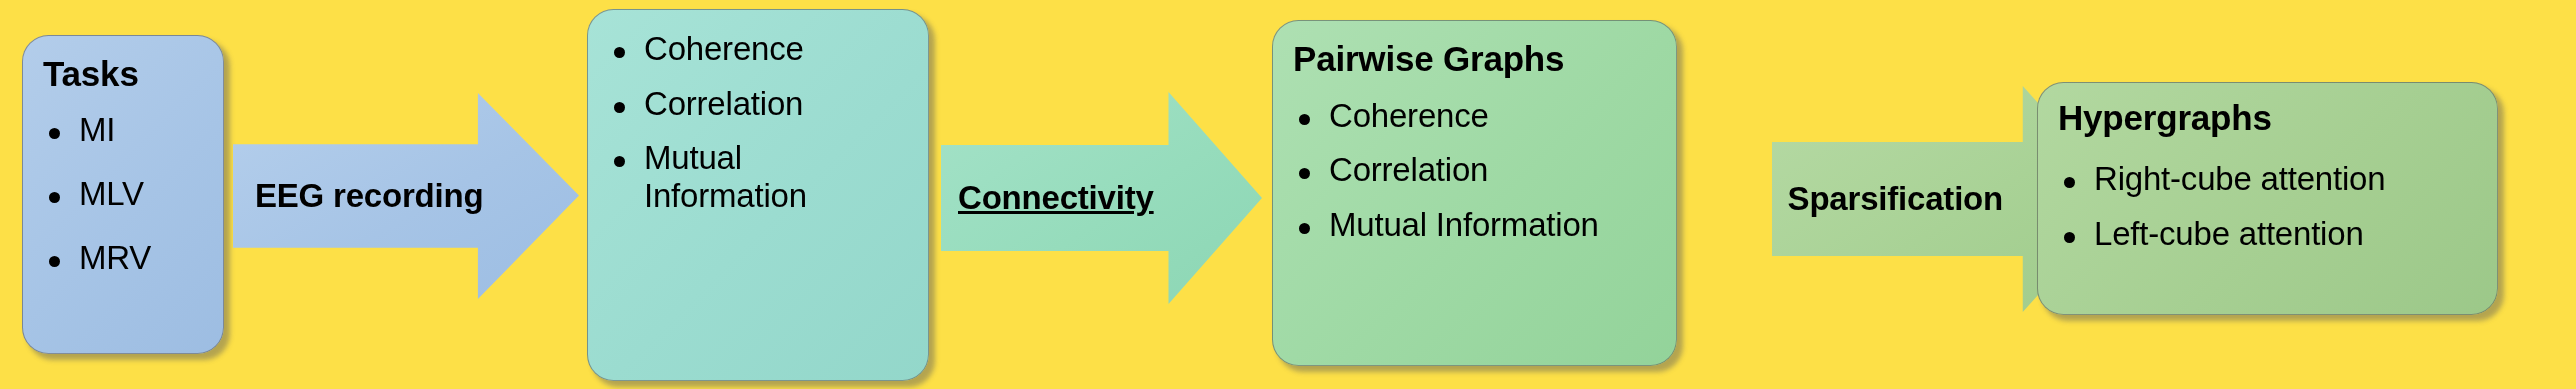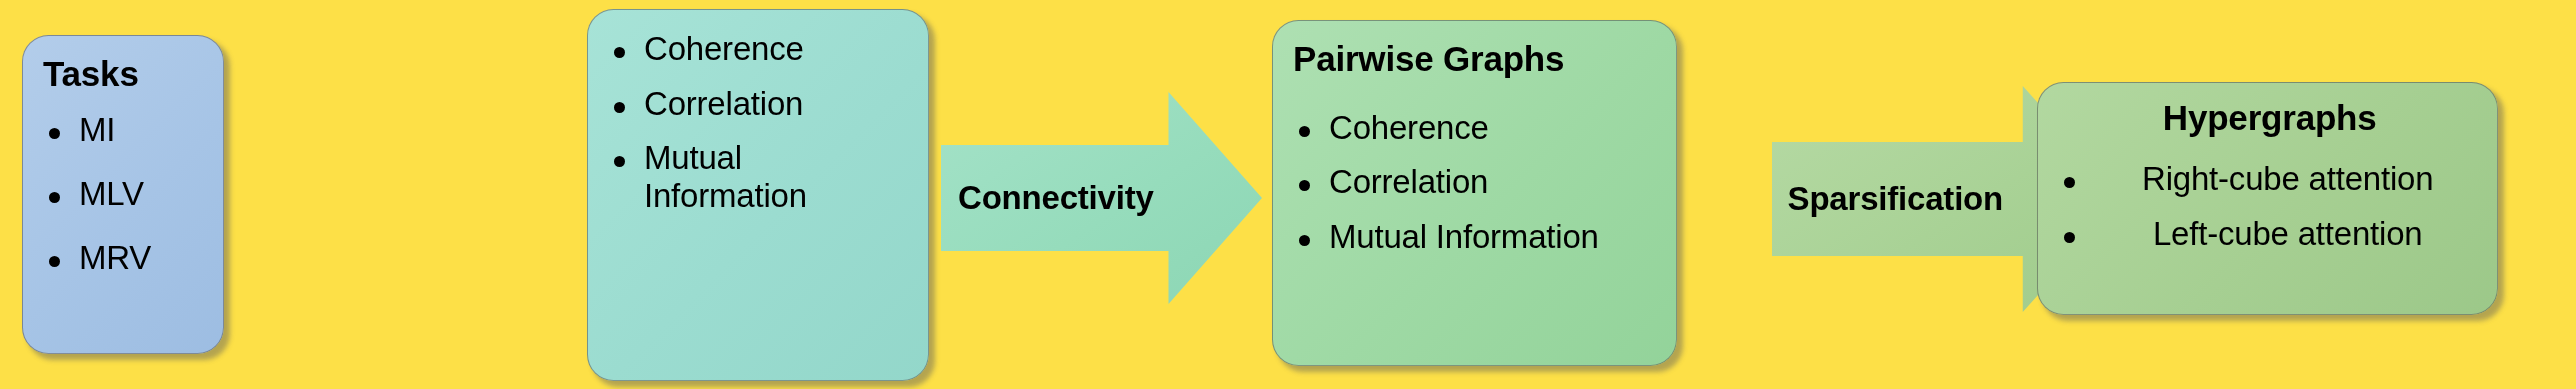--- a/index.html
+++ b/index.html
@@ -69,28 +69,27 @@
     left: 587px; top: 9.3px; width: 342px; height: 372px;
     background: linear-gradient(135deg, #a7e3d7 0%, #9bdcd0 55%, #93d7ca 100%);
   }
   #box-measures .stage-title { margin-bottom: 20px; }
   #box-measures .bullet-item { margin-bottom: 15.6px; }
 
   #box-pairwise {
     left: 1272px; top: 19.5px; width: 405px; height: 346px;
     background: linear-gradient(135deg, #aee0b2 0%, #9ed9a4 55%, #93d39a 100%);
   }
-  #box-pairwise .stage-title { margin-bottom: 32px; }
+  #box-pairwise .stage-title { margin-bottom: 20px; }
   #box-pairwise .bullet-item { margin-bottom: 15.6px; }
 
   #box-hypergraphs {
     left: 2037px; top: 82px; width: 461px; height: 233px;
     background: linear-gradient(135deg, #b2d8a0 0%, #a6cf92 55%, #9cc889 100%);
     padding-top: 17px;
-    text-align: center;
   }
   #box-hypergraphs .stage-title { margin-bottom: 23px; }
   #box-hypergraphs .bullet-item { margin-bottom: 17px; }
 
   
   .arrow {
     position: absolute;
     display: flex;
     align-items: center;
   }
@@ -105,40 +104,53 @@
     z-index: 2;
     font-weight: bold;
     font-size: 33px;
     letter-spacing: -0.2px;
     white-space: nowrap;
   }
 
   #arrow-eeg { left: 233px; top: 93px; width: 346px; height: 206px; }
   #arrow-eeg .arrow-label { margin-left: 22px; }
 
-  #arrow-connectivity { left: 941px; top: 92px; width: 321px; height: 212px; }
+  #arrow-connectivity { left: 941px; top: 92px; width: 321px; height: 212px; text-decoration: underline; }
   #arrow-connectivity .arrow-label { margin-left: 17px; }
 
   #arrow-sparsification { left: 1772px; top: 86px; width: 352px; height: 226px; }
   #arrow-sparsification .arrow-label { margin-left: 15.6px; }
 </style>
 </head>
 <body>
 
 <div id="canvas">
 
   <div class="stage-box" id="box-tasks">
     <div class="stage-title">Tasks</div>
     <ul class="bullet-list">
       <li class="bullet-item">MI</li>
       <li class="bullet-item">MLV</li>
       <li class="bullet-item">MRV</li>
     </ul>
   </div>
 
+  <div class="arrow" id="arrow-eeg">
+    <svg viewBox="0 0 445 265" preserveAspectRatio="none">
+      <defs>
+        <linearGradient id="grad-arrow-eeg" x1="0" y1="0" x2="1" y2="1">
+          <stop offset="0%" stop-color="#b5cfec"></stop>
+          <stop offset="55%" stop-color="#a6c4e6"></stop>
+          <stop offset="100%" stop-color="#9cbde3"></stop>
+        </linearGradient>
+      </defs>
+      <polygon points="0,66 315,66 315,0 445,132 315,265 315,199 0,199" fill="url(#grad-arrow-eeg)"></polygon>
+    </svg>
+    <span class="arrow-label">EEG recording</span>
+  </div>
 
   <div class="stage-box" id="box-measures">
     <ul class="bullet-list">
       <li class="bullet-item">Coherence</li>
       <li class="bullet-item">Correlation</li>
       <li class="bullet-item">Mutual Information</li>
     </ul>
   </div>
 
   <div class="arrow" id="arrow-connectivity">

